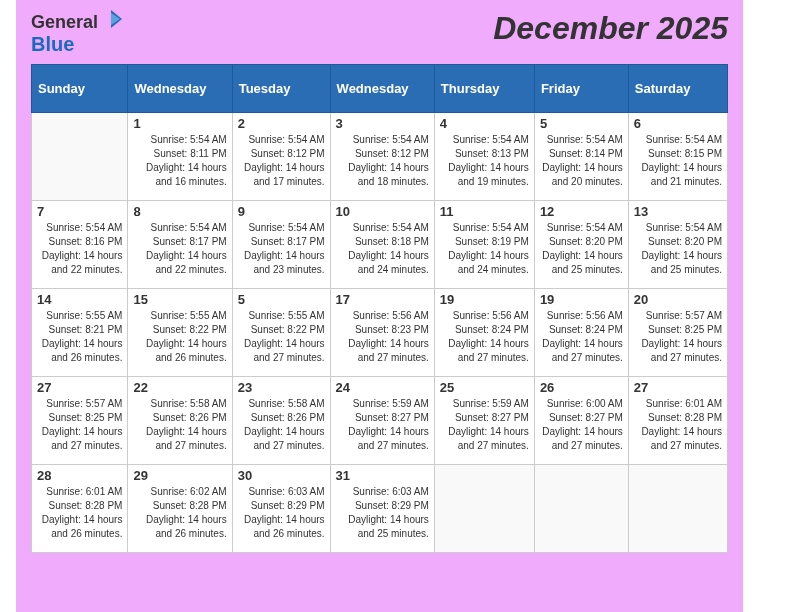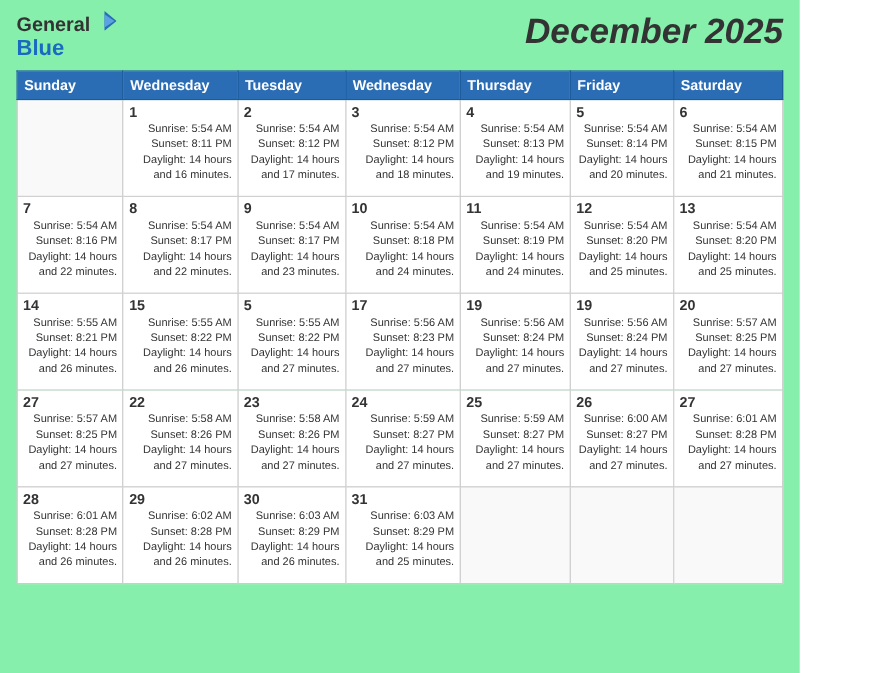--- a/index.html
+++ b/index.html
@@ -7,21 +7,22 @@
       font-family: Arial, sans-serif;
       background: #fff;
       width: 792px;
       height: 612px;
       overflow: hidden;
     }
     .page {
       width: 727px;
       height: 612px;
       padding: 10px 15px;
-      background: #86efac;
+      background: #f0abfc;
+      margin-left: 16px;
     }
     .header {
       display: flex;
       justify-content: space-between;
       align-items: flex-start;
       margin-bottom: 8px;
     }
     .logo {
       display: flex;
       flex-direction: column;
@@ -56,21 +57,21 @@
     }
     .calendar {
       width: 100%;
       border-collapse: collapse;
       border: 1px solid #ccc;
     }
     .calendar th {
       background-color: #2a6db5;
       color: #fff;
       text-align: left;
-      padding: 5px 6px;
+      padding: 16px 6px;
       font-size: 13px;
       border: 1px solid #1d5a9a;
     }
     .calendar td {
       vertical-align: top;
       border: 1px solid #ccc;
       padding: 3px 5px;
       width: 113px;
       min-height: 80px;
       height: 88px;

